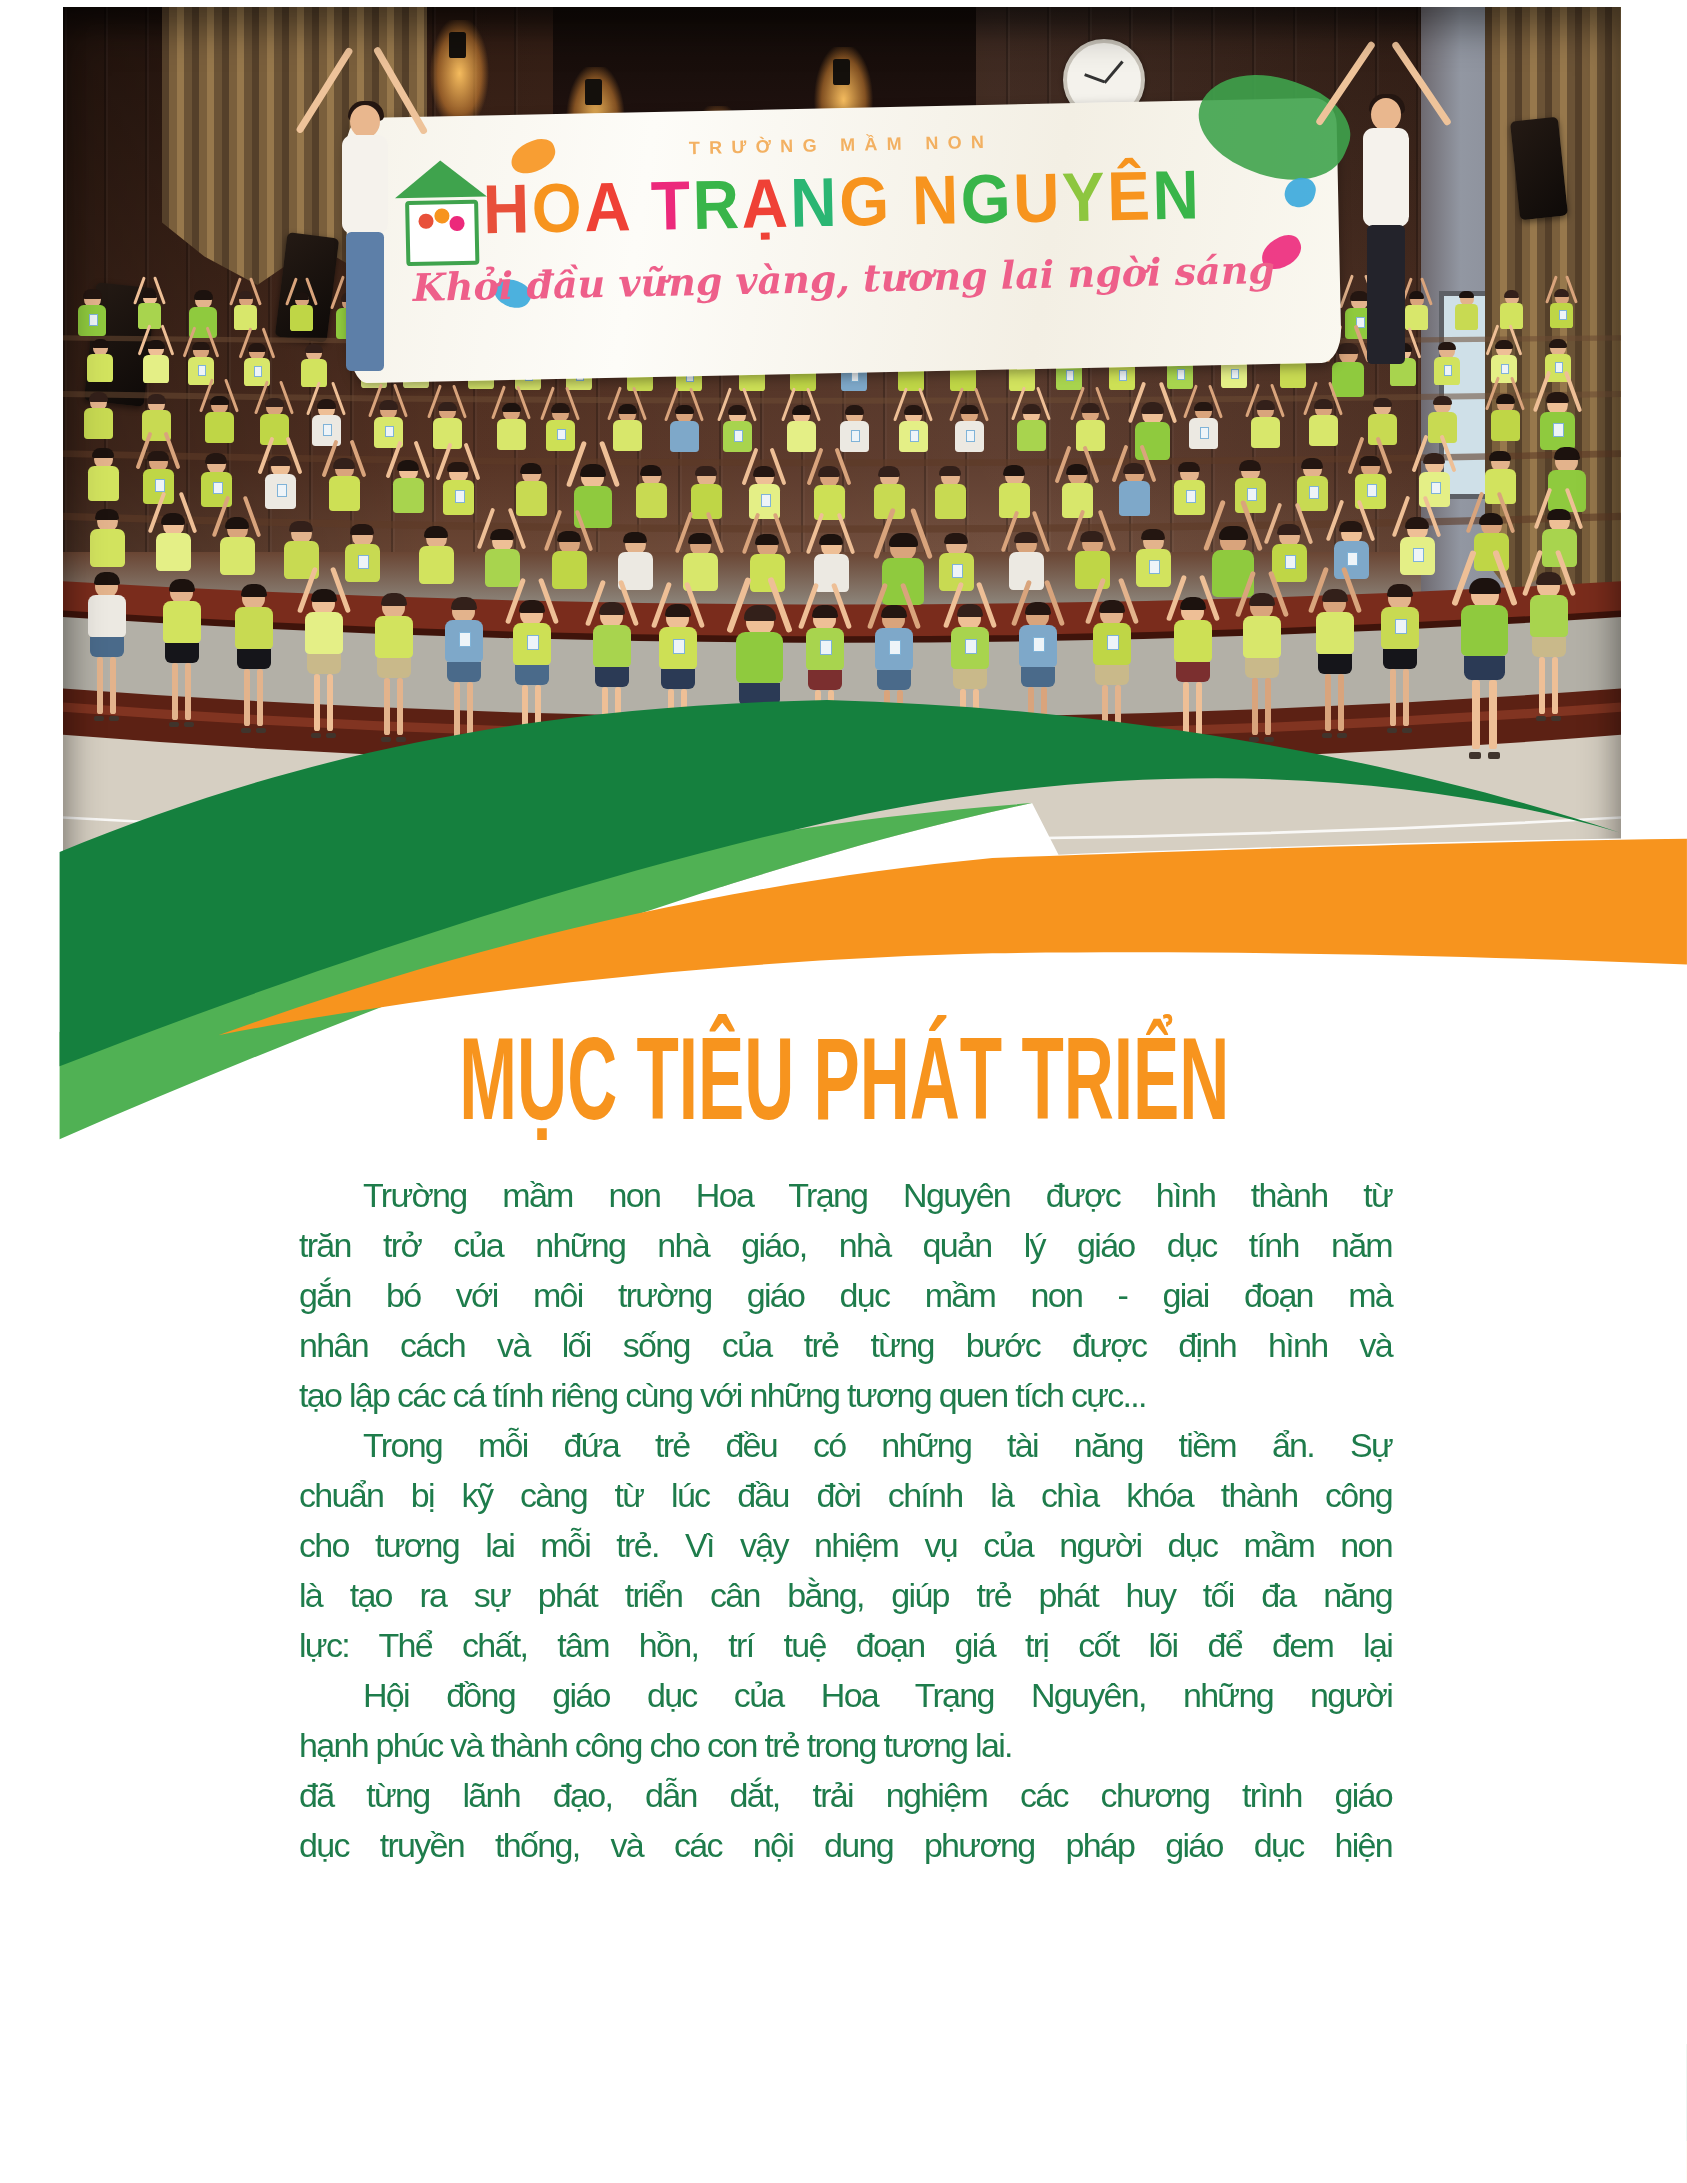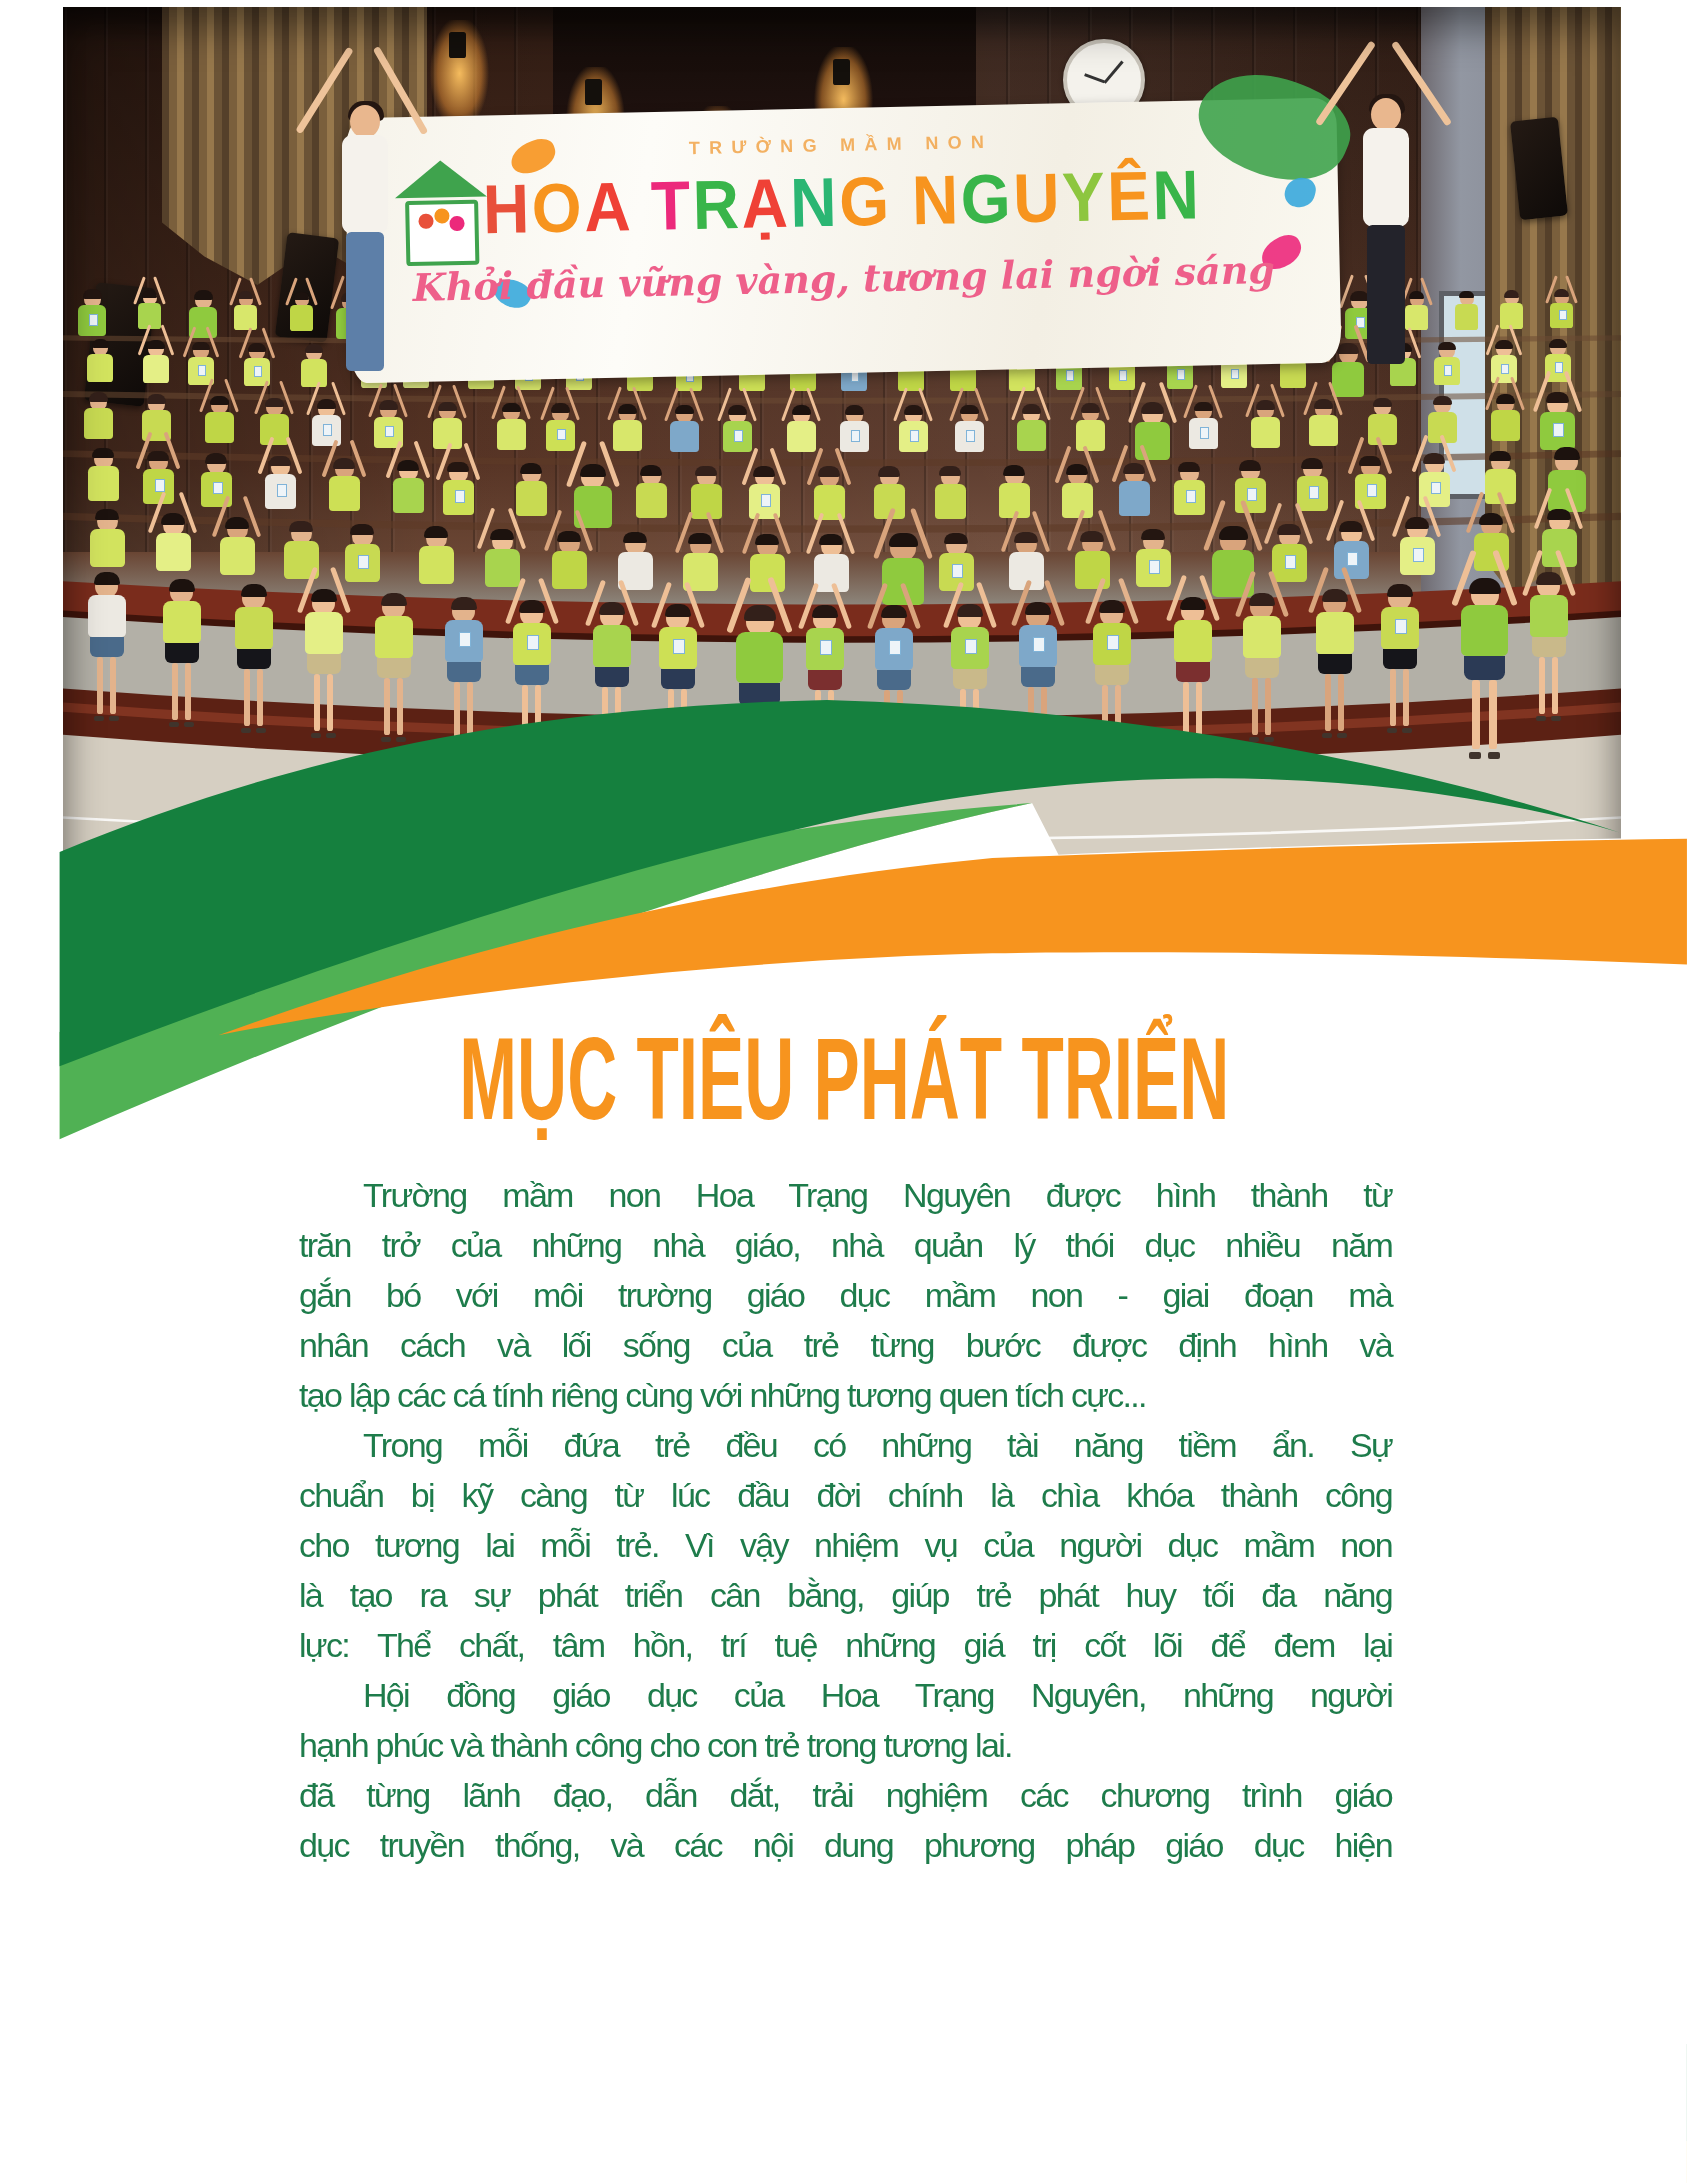--- a/index.html
+++ b/index.html
@@ -1583,29 +1583,29 @@
     <path d="M 90 1722 C 600 1500 1150 1300 1560 1214 L 1600 1292 C 1900 1280 2250 1270 2550 1266 L 2550 3300 L 0 3300 L 0 1722 Z" fill="#FFFFFF"></path>
     <path d="M 90 1560 C 520 1390 1000 1255 1560 1214 C 1150 1300 600 1500 90 1722 Z" fill="#50B154"></path>
     <path d="M 90 1288 C 450 1140 800 1068 1250 1058 C 1700 1070 2120 1150 2447 1258 C 2150 1172 1750 1140 1300 1232 C 900 1318 470 1464 90 1612 Z" fill="#15803E"></path>
     <path d="M 330 1565 C 700 1430 1100 1335 1500 1297 C 1900 1282 2250 1272 2550 1268 L 2550 1458 C 2250 1446 1900 1436 1500 1441 C 1100 1450 660 1500 330 1565 Z" fill="#F7941E"></path>
   </svg>
 
   <h1 class="main-title" style="color: rgb(247, 148, 30);">MỤC TIÊU PHÁT TRIỂN</h1>
 
   <div class="body-text" style="color: rgb(30, 124, 75);">
       <div class="bline first">Trường mầm non Hoa Trạng Nguyên được hình thành từ</div>
-      <div class="bline">trăn trở của những nhà giáo, nhà quản lý thói dục nhiều năm</div>
+      <div class="bline">trăn trở của những nhà giáo, nhà quản lý giáo dục tính năm</div>
       <div class="bline">gắn bó với môi trường giáo dục mầm non - giai đoạn mà</div>
       <div class="bline">nhân cách và lối sống của trẻ từng bước được định hình và</div>
       <div class="bline plast">tạo lập các cá tính riêng cùng với những tương quen tích cực...</div>
       <div class="bline first">Trong mỗi đứa trẻ đều có những tài năng tiềm ẩn. Sự</div>
       <div class="bline">chuẩn bị kỹ càng từ lúc đầu đời chính là chìa khóa thành công</div>
       <div class="bline">cho tương lai mỗi trẻ. Vì vậy nhiệm vụ của người dục mầm non</div>
       <div class="bline">là tạo ra sự phát triển cân bằng, giúp trẻ phát huy tối đa năng</div>
-      <div class="bline">lực: Thể chất, tâm hồn, trí tuệ những giá trị cốt lõi để đem lại</div>
+      <div class="bline">lực: Thể chất, tâm hồn, trí tuệ đoạn giá trị cốt lõi để đem lại</div>
       <div class="bline first">Hội đồng giáo dục của Hoa Trạng Nguyên, những người</div>
       <div class="bline plast">hạnh phúc và thành công cho con trẻ trong tương lai.</div>
       <div class="bline">đã từng lãnh đạo, dẫn dắt, trải nghiệm các chương trình giáo</div>
       <div class="bline">dục truyền thống, và các nội dung phương pháp giáo dục hiện</div>
     </div>
 
   <div class="footer-yellow" style="background: rgb(241, 206, 95);"></div>
   <div class="footer-green" style="background: rgb(18, 128, 64);">
     <div class="footer-label">HOA TRẠNG NGUYÊN PRESCHOOL</div>
   </div>

